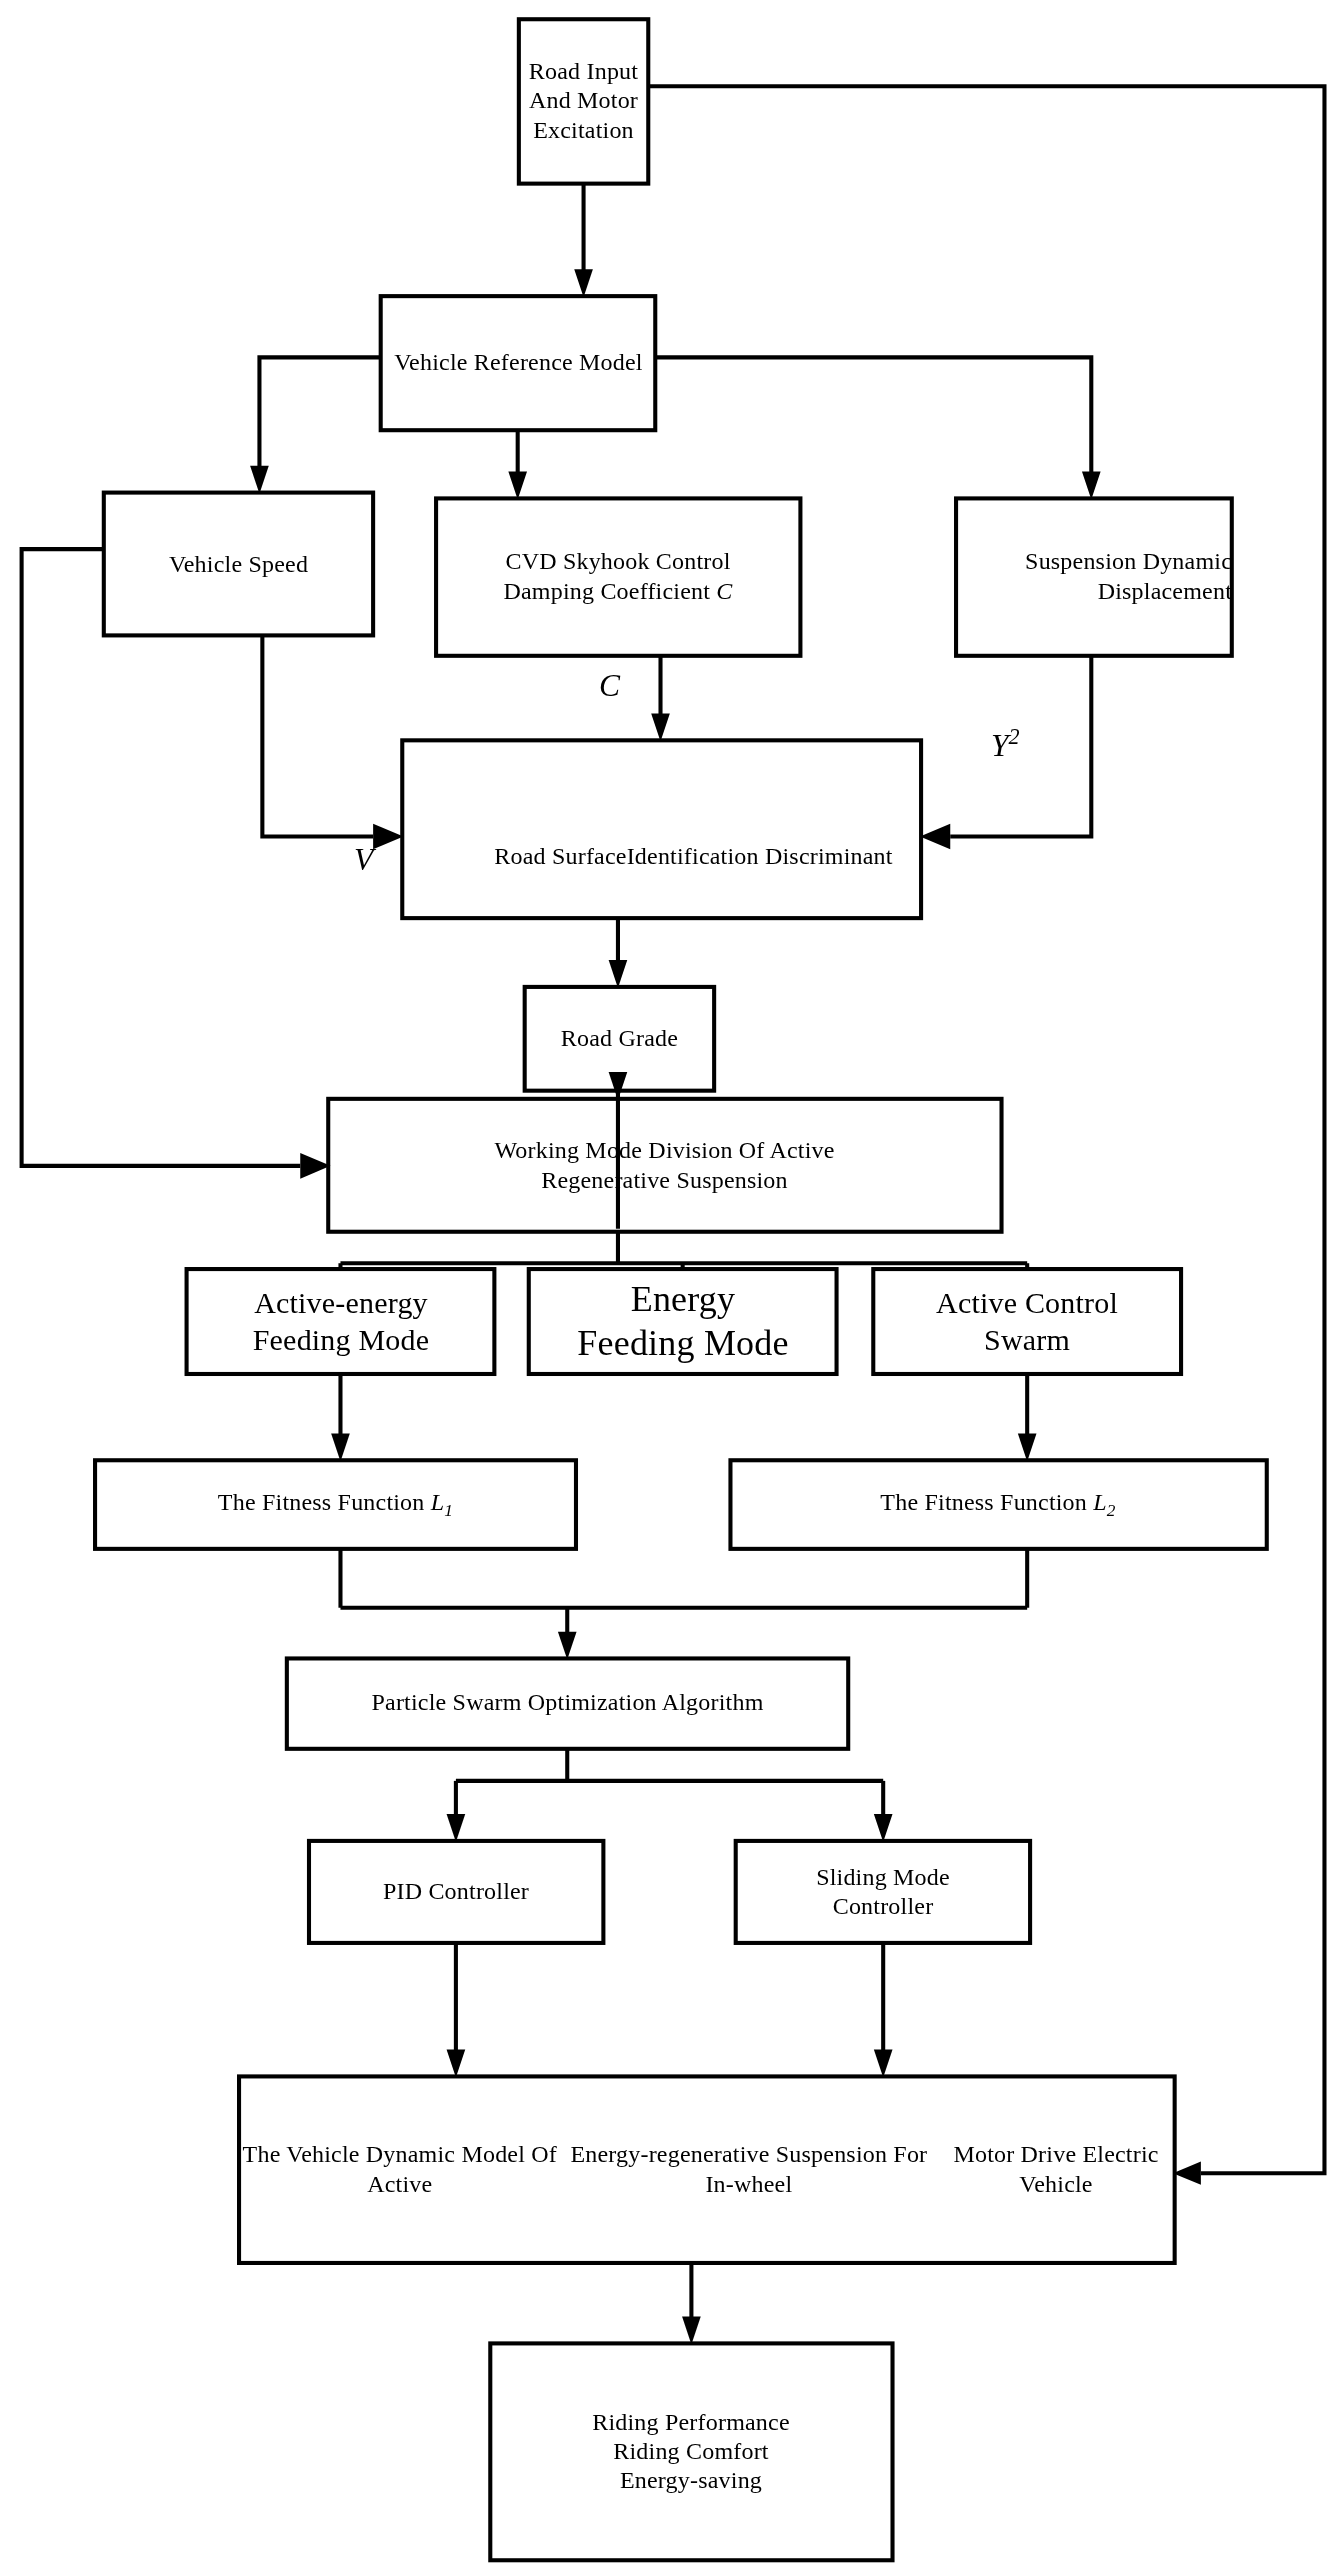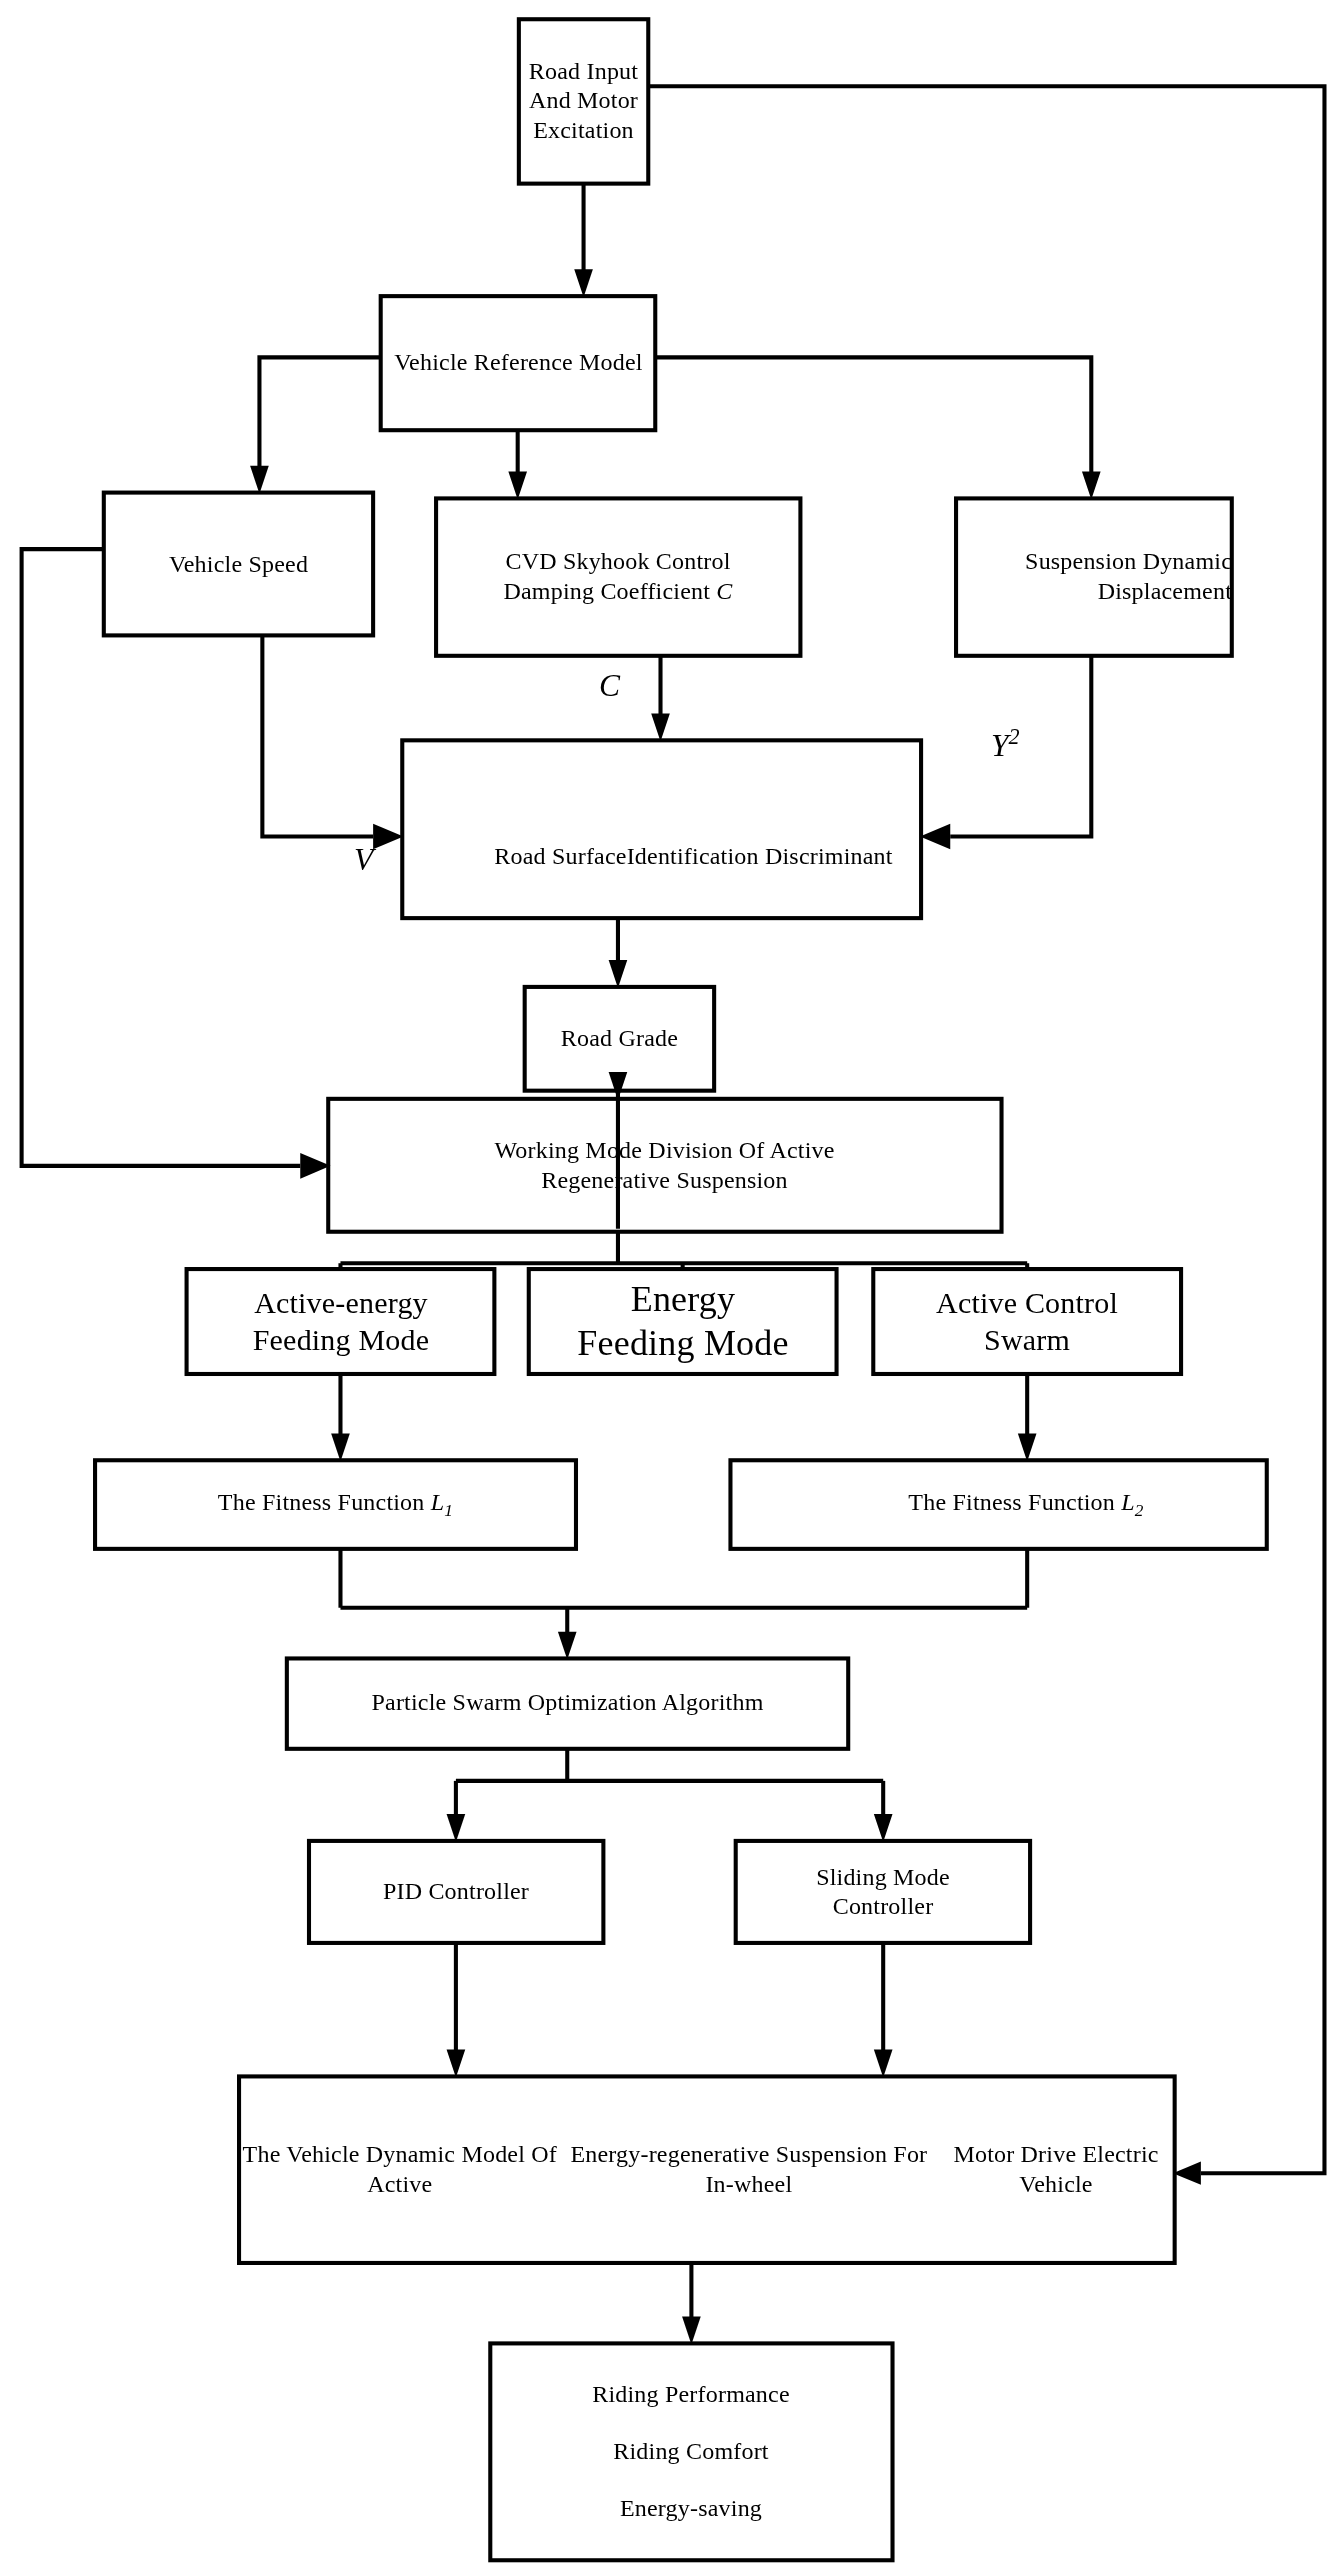--- a/index.html
+++ b/index.html
@@ -223,21 +223,21 @@
 
   <div class="box-label" style="left:873px; top:1269px; width:308px; height:105px; flex-direction:column; font-size:30px;">
     <span>Active Control</span>
     <span>Swarm</span>
   </div>
 
   <div class="box-label" style="left:95px; top:1460px; width:481px; height:89px;">
     <span><span>The Fitness Function </span><span class="ital">L</span><span class="sub">1</span></span>
   </div>
 
-  <div class="box-label" style="left:730px; top:1460px; width:536px; height:89px;padding-left:28px;">
+  <div class="box-label" style="left:730px; top:1460px; width:536px; height:89px;">
     <span><span>The Fitness Function </span><span class="ital">L</span><span class="sub">2</span></span>
   </div>
 
   <div class="box-label" style="left:287px; top:1658px; width:561px; height:90px;">
     <span>Particle Swarm Optimization Algorithm</span>
   </div>
 
   <div class="box-label" style="left:309px; top:1841px; width:294px; height:102px;">
     <span>PID Controller</span>
   </div>
@@ -246,21 +246,21 @@
     <span>Sliding Mode</span>
     <span>Controller</span>
   </div>
 
   <div class="box-label" style="left:239px; top:2076px; width:936px; height:187px; flex-direction:row;">
     <span>The Vehicle Dynamic Model Of Active</span>
     <span>Energy-regenerative Suspension For In-wheel</span>
     <span>Motor Drive Electric Vehicle</span>
   </div>
 
-  <div class="box-label" style="left:490px; top:2343px; width:402px; height:217px; flex-direction:column;gap:28px;">
+  <div class="box-label" style="left:490px; top:2343px; width:402px; height:217px; flex-direction:column;">
     <span>Riding Performance</span>
     <span>Riding Comfort</span>
     <span>Energy-saving</span>
   </div>
 
   <div class="edge-label" style="left:599px; top:670px;">
     <span>C</span>
   </div>
 
   <div class="edge-label" style="left:354px; top:844px;">

